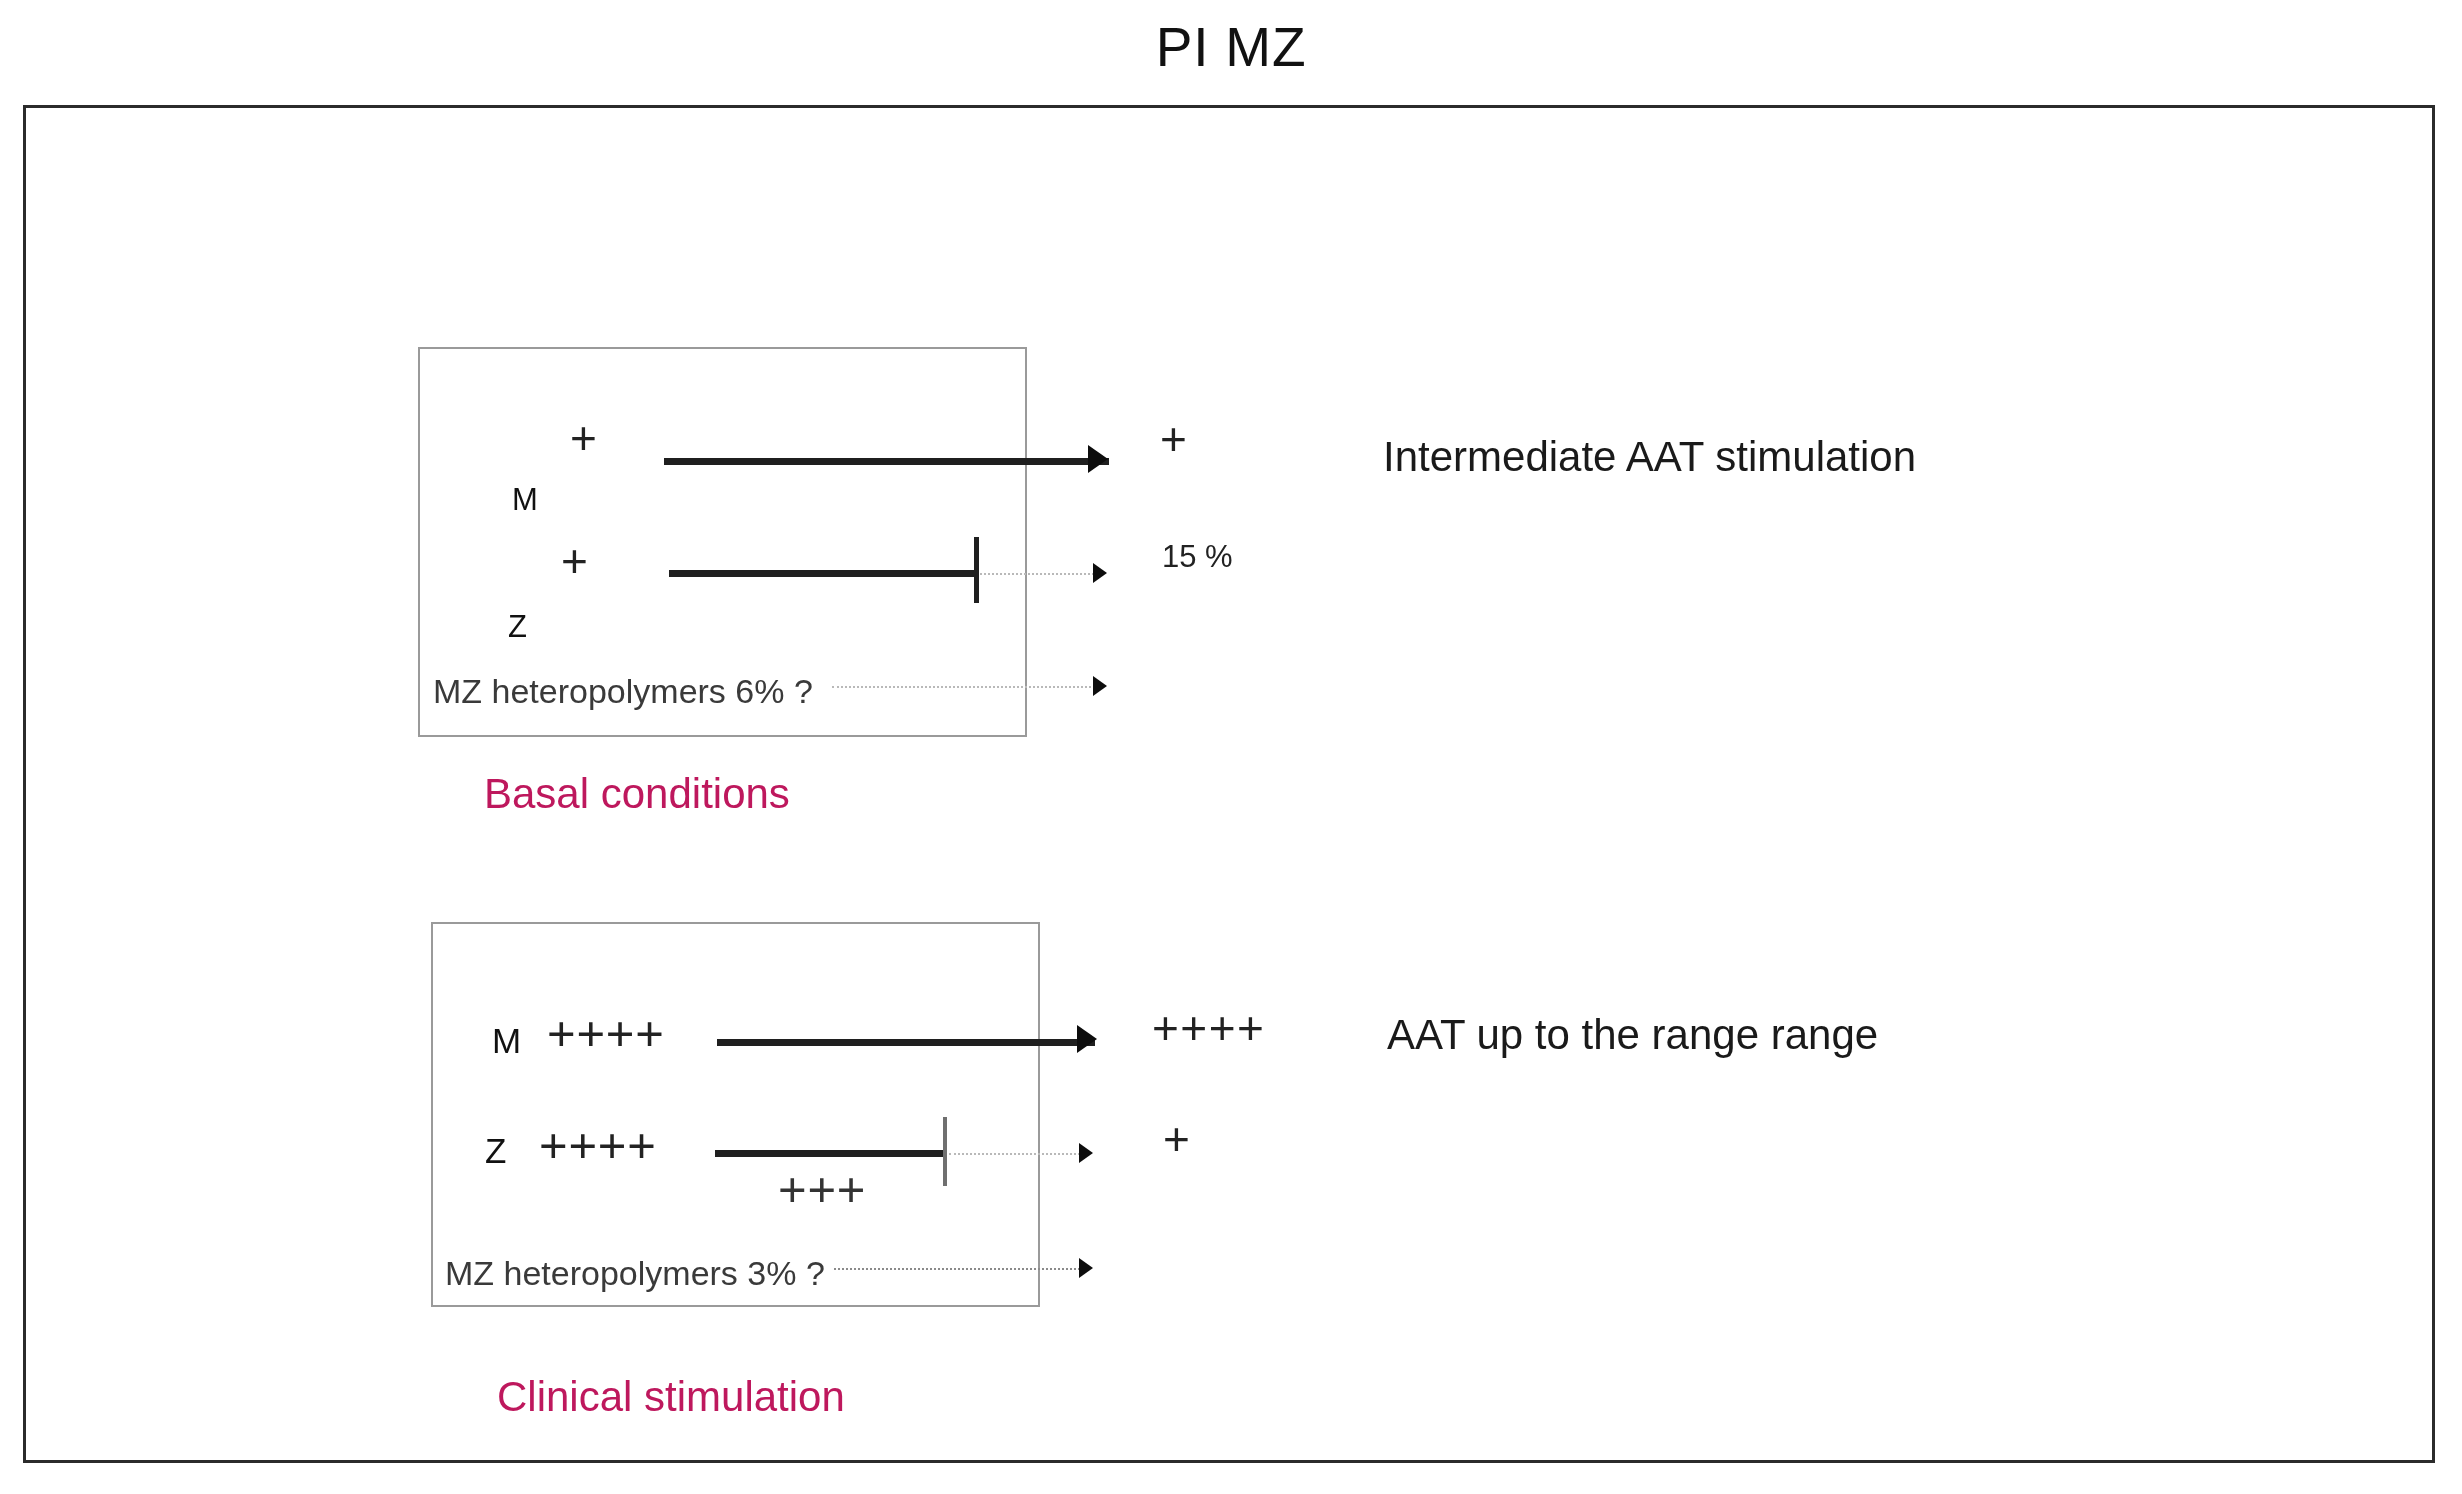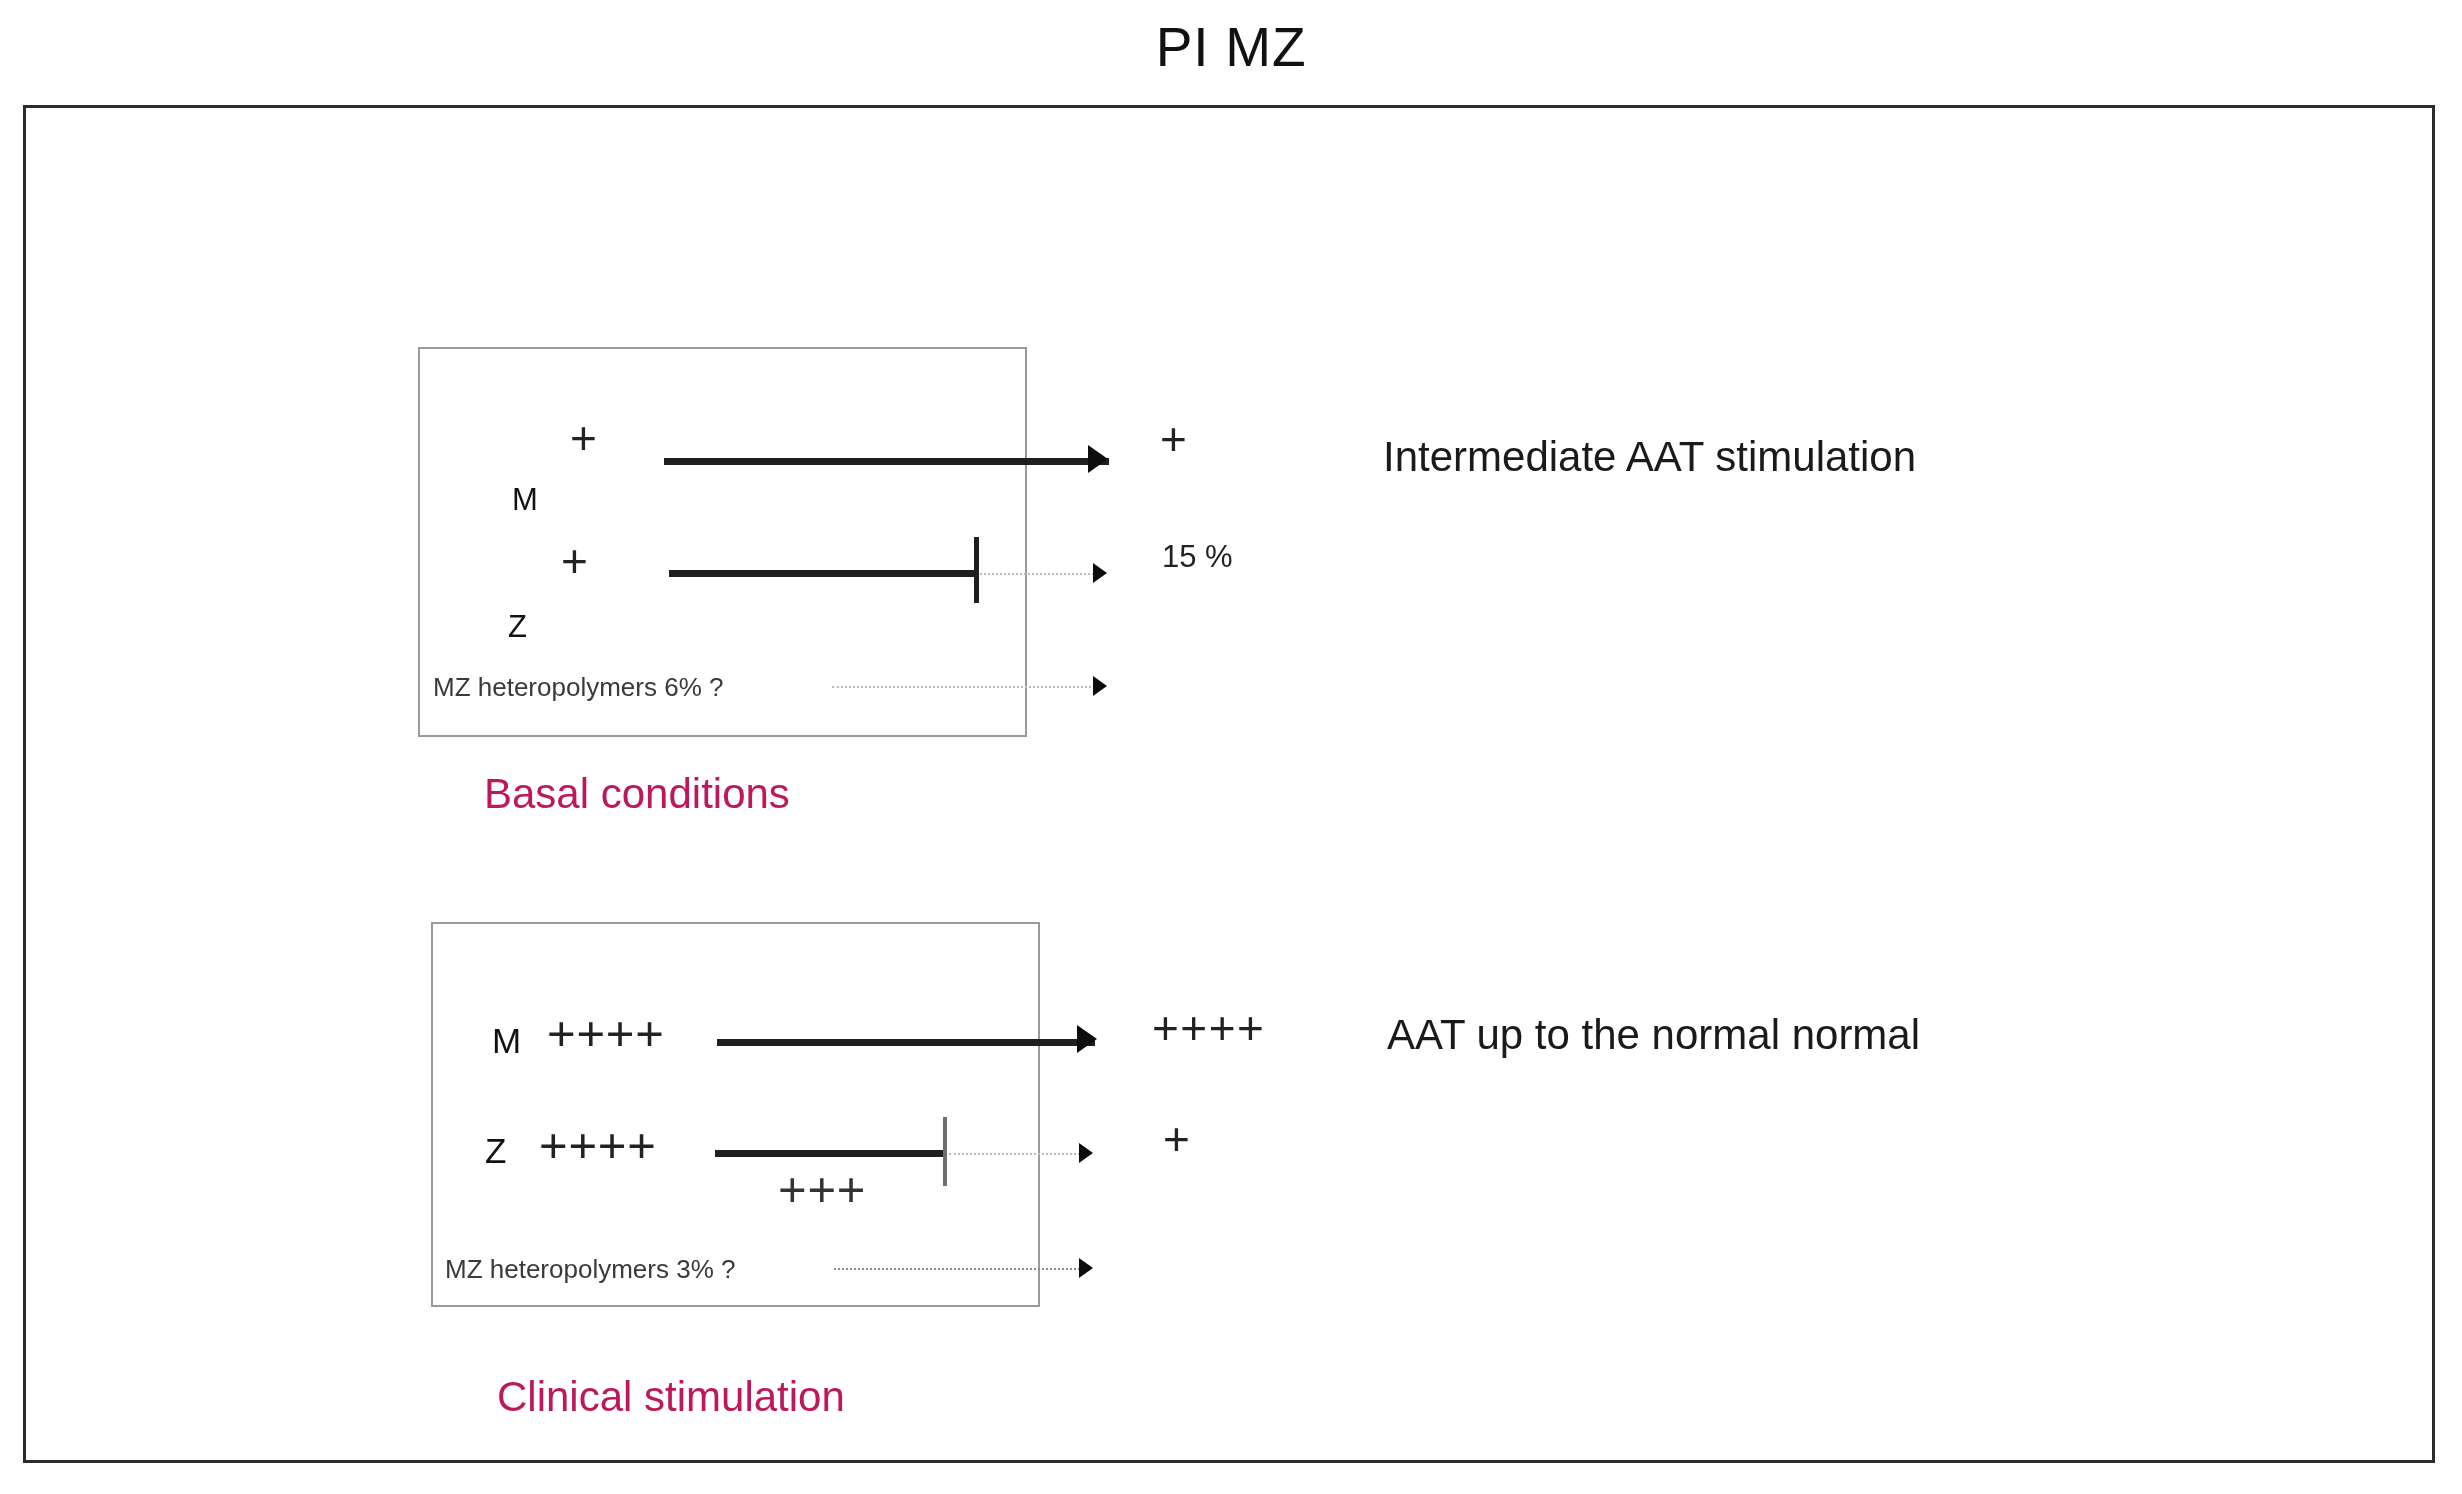--- a/index.html
+++ b/index.html
@@ -133,21 +133,21 @@
   }
   .arrow-head.small {
     border-top: 10px solid transparent;
     border-bottom: 10px solid transparent;
     border-left: 14.6px solid #0d0d0d;
   }
 
   
   .hetero-label {
     position: absolute;
-    font-size: 26px;
+    font-size: 34px;
     font-weight: 400;
     color: #3a3a3a;
     white-space: nowrap;
   }
 
   
   .output-value {
     position: absolute;
     font-size: 46px;
     line-height: 1;
@@ -223,17 +223,17 @@
   <div class="dotted-line" style="left:949px; top:1153px; width:139px;"></div>
   <div class="arrow-head small" style="left:1079px; top:1143px;"></div>
 
   <div class="hetero-label" style="left:445px; top:1254px;">MZ heteropolymers 3% ?</div>
   <div class="dotted-line dark" style="left:834px; top:1268px; width:254px;"></div>
   <div class="arrow-head small" style="left:1079px; top:1258px;"></div>
 
   <div class="output-value" style="left:1152px; top:1005px;">++++</div>
   <div class="output-value" style="left:1163px; top:1116px;">+</div>
 
-  <div class="outcome-text" style="left:1387px; top:1011px;">AAT up to the normal normal</div>
+  <div class="outcome-text" style="left:1387px; top:1011px;">AAT up to the range range</div>
 
   <div id="caption-stimulation" class="panel-caption">Clinical stimulation</div>
 </div>
 
 
 </body></html>

